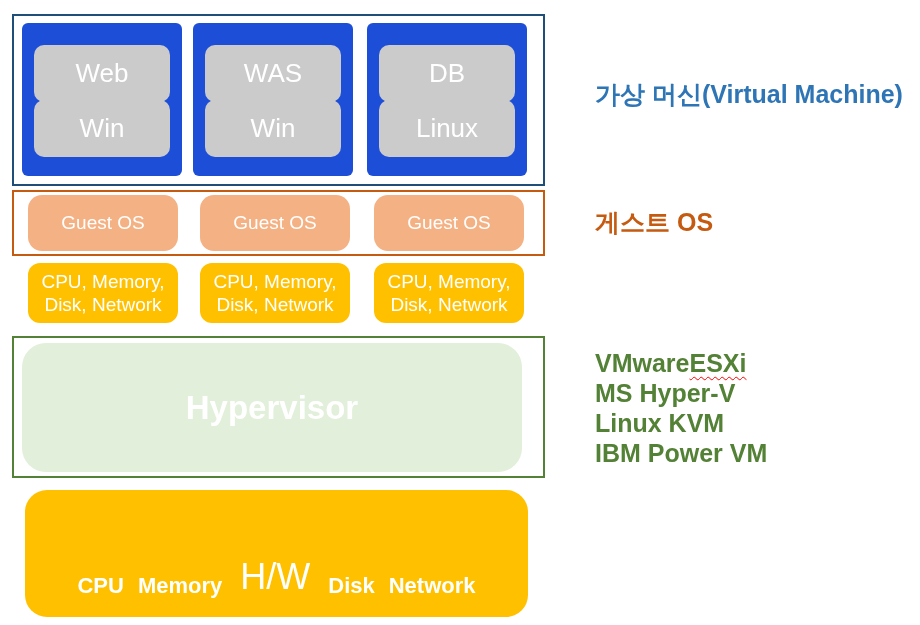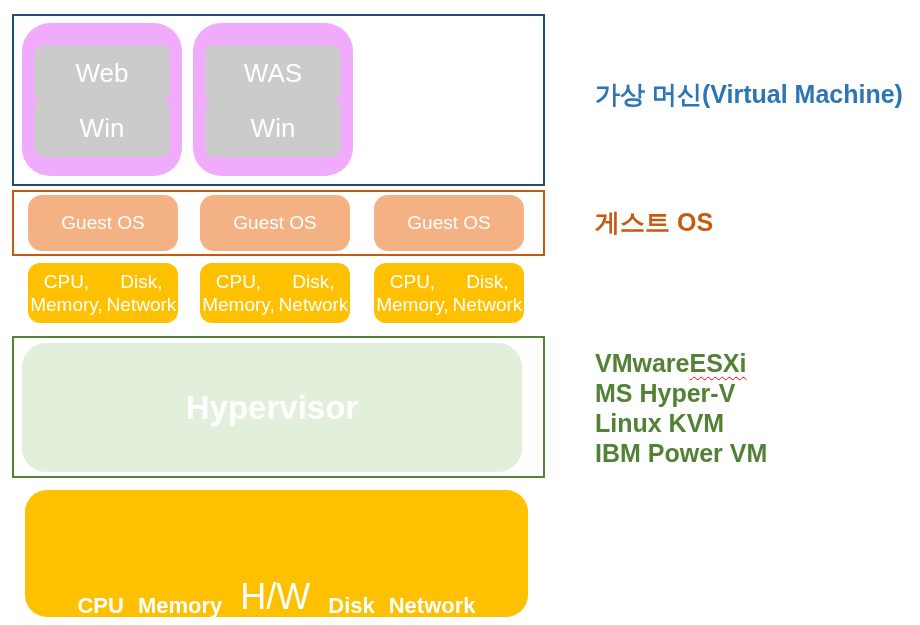--- a/index.html
+++ b/index.html
@@ -13,21 +13,21 @@
   }
   .abs { position: absolute; box-sizing: border-box; }
 
   
   .frame-vm {
     left: 12px; top: 14px; width: 533px; height: 172px;
     border: 2px solid #1F4E79; background: transparent;
   }
   .vm-col {
     top: 23px; width: 160px; height: 153px;
-    background: #f0abfc; border-radius: 28px;
+    background: #1d4ed8; border-radius: 6px;
   }
   .vm-col.c1 { left: 22px; }
   .vm-col.c2 { left: 193px; }
   .vm-col.c3 { left: 367px; }
   .vm-box {
     position: absolute; left: 12px; width: 136px; height: 57px;
     background: #CBCBCB; border-radius: 10px;
     color: #ffffff; font-size: 26px; font-weight: 300;
     display: flex; align-items: center; justify-content: center;
   }
@@ -47,21 +47,21 @@
   }
   .g1, .r1 { left: 28px; }
   .g2, .r2 { left: 200px; }
   .g3, .r3 { left: 374px; }
 
   
   .res-box {
     top: 263px; height: 60px; width: 150px;
     background: #FFC000; border-radius: 12px;
     color: #ffffff; font-size: 19px; line-height: 23px;
-    display: flex; flex-direction: row;
+    display: flex; flex-direction: column;
     align-items: center; justify-content: center; text-align: center;
   }
 
   
   .frame-hv {
     left: 12px; top: 336px; width: 533px; height: 142px;
     border: 2px solid #538135;
   }
   .hv-box {
     left: 22px; top: 343px; width: 500px; height: 129px;
@@ -69,21 +69,21 @@
     color: #ffffff; font-size: 33px; font-weight: 700;
     display: flex; align-items: center; justify-content: center;
   }
 
   
   .hw-box {
     left: 25px; top: 490px; width: 503px; height: 127px;
     background: #FFC000; border-radius: 22px;
     color: #ffffff;
     display: flex; justify-content: center; align-items: baseline;
-    padding-top: 76px;
+    padding-top: 56px;
   }
   .hw-word { font-size: 22px; font-weight: 700; margin: 0 7px; }
   .hw-center {
     font-size: 36px; font-weight: 300; margin: 14px 11px;
     position: relative; top: -4px;
   }
 
   
   .side-label {
     left: 595px; font-size: 25px; font-weight: 700;
@@ -108,20 +108,24 @@
 
   <div class="abs frame-vm"></div>
 
   <div class="abs vm-col c1">
     <div class="vm-box t">Web</div>
     <div class="vm-box b">Win</div>
   </div>
   <div class="abs vm-col c2">
     <div class="vm-box t">WAS</div>
     <div class="vm-box b">Win</div>
+  </div>
+  <div class="abs vm-col c3">
+    <div class="vm-box t">DB</div>
+    <div class="vm-box b">Linux</div>
   </div>
 
   <div class="abs frame-guest"></div>
   <div class="abs guest-box g1">Guest OS</div>
   <div class="abs guest-box g2">Guest OS</div>
   <div class="abs guest-box g3">Guest OS</div>
 
   <div class="abs res-box r1">
     <span>CPU, Memory,</span>
     <span>Disk, Network</span>

